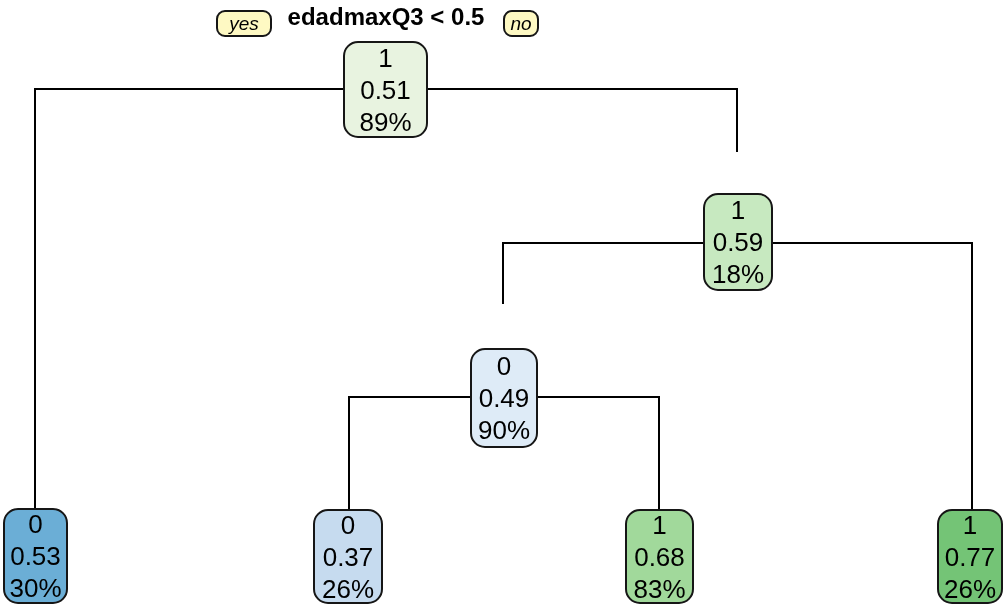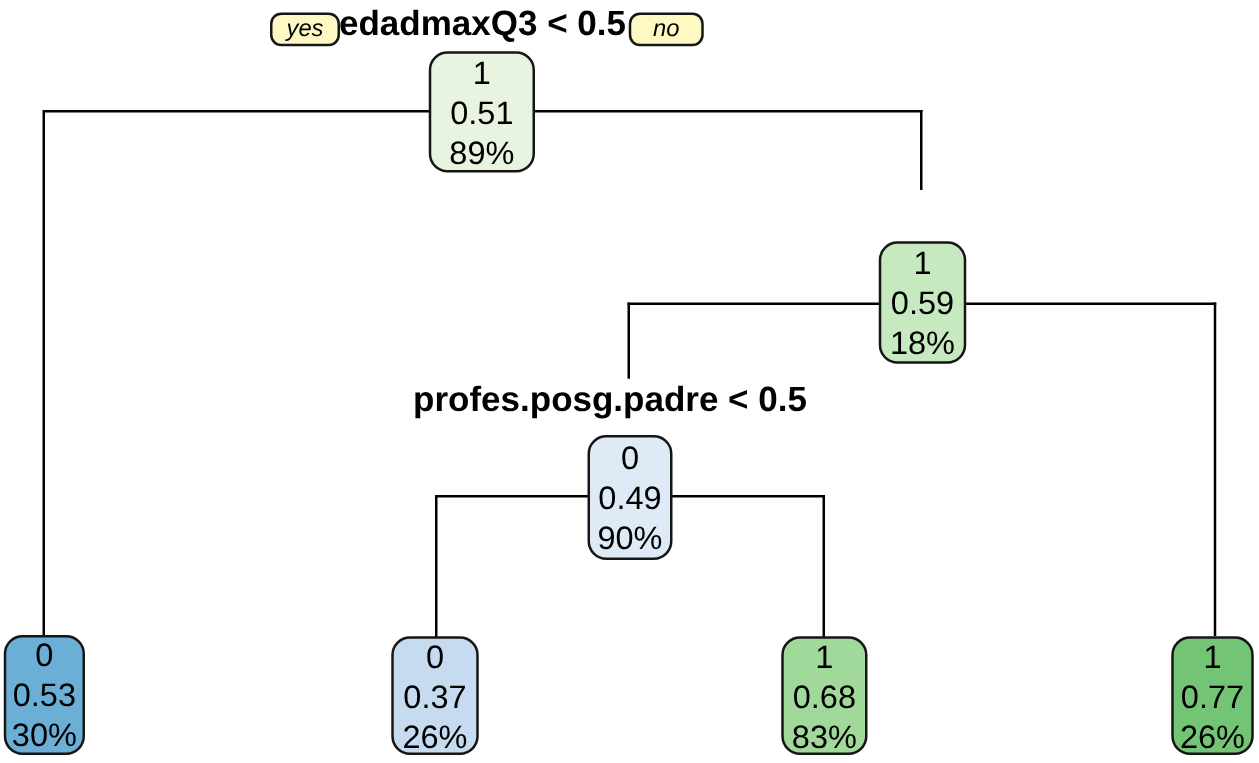--- a/index.html
+++ b/index.html
@@ -11,21 +11,21 @@
   .vline{position:absolute;width:0;border-left:2px solid #000;z-index:1;}
   .node{
     position:absolute;box-sizing:border-box;
     border:2px solid #161616;border-radius:15px;
     display:flex;flex-direction:column;justify-content:center;align-items:center;
     font-size:26px;line-height:32px;color:#000;z-index:2;text-align:center;
   }
   .split-label{
     position:absolute;transform:translateX(-50%);
     background:#ffffff;padding:1px 7px;
-    font-weight:bold;font-size:28px;color:#000;
+    font-weight:bold;font-size:24px;color:#000;
     white-space:nowrap;z-index:3;
   }
   .branch-tag{
     position:absolute;box-sizing:border-box;background:#fef9c3;
     border:2px solid #161616;border-radius:9px;
     font-style:italic;font-size:19px;color:#000;
     display:flex;align-items:center;justify-content:center;z-index:3;
   }
 </style>
 </head>
@@ -38,24 +38,23 @@
   <div class="hline" style="left:348px;top:396px;width:312px"></div>
 
   <div class="vline" style="left:34px;top:88px;height:420px"></div>
   <div class="vline" style="left:736px;top:88px;height:64px"></div>
   <div class="vline" style="left:502px;top:242px;height:62px"></div>
   <div class="vline" style="left:971px;top:242px;height:267px"></div>
   <div class="vline" style="left:348px;top:396px;height:114px"></div>
   <div class="vline" style="left:658px;top:396px;height:114px"></div>
 
   <div class="split-label" style="left:386px;top:2px">edadmaxQ3 &lt; 0.5</div>
-  <div class="split-label" style="left:488px;top:303px">profes.posg.padre &lt; 0.5</div>
 
   <div class="branch-tag" style="left:216px;top:10px;width:56px;height:27px">yes</div>
-  <div class="branch-tag" style="left:503px;top:10px;width:60px;height:27px">no</div>
+  <div class="branch-tag" style="left:503px;top:10px;width:36px;height:27px">no</div>
 
   <div class="node" style="left: 343px; top: 41px; width: 85px; height: 97px; background: rgb(232, 243, 224);">
     <div>1</div>
     <div>0.51</div>
     <div>89%</div>
   </div>
 
   <div class="node" style="left: 703px; top: 193px; width: 70px; height: 98px; background: rgb(199, 233, 192);">
     <div>1</div>
     <div>0.59</div>

